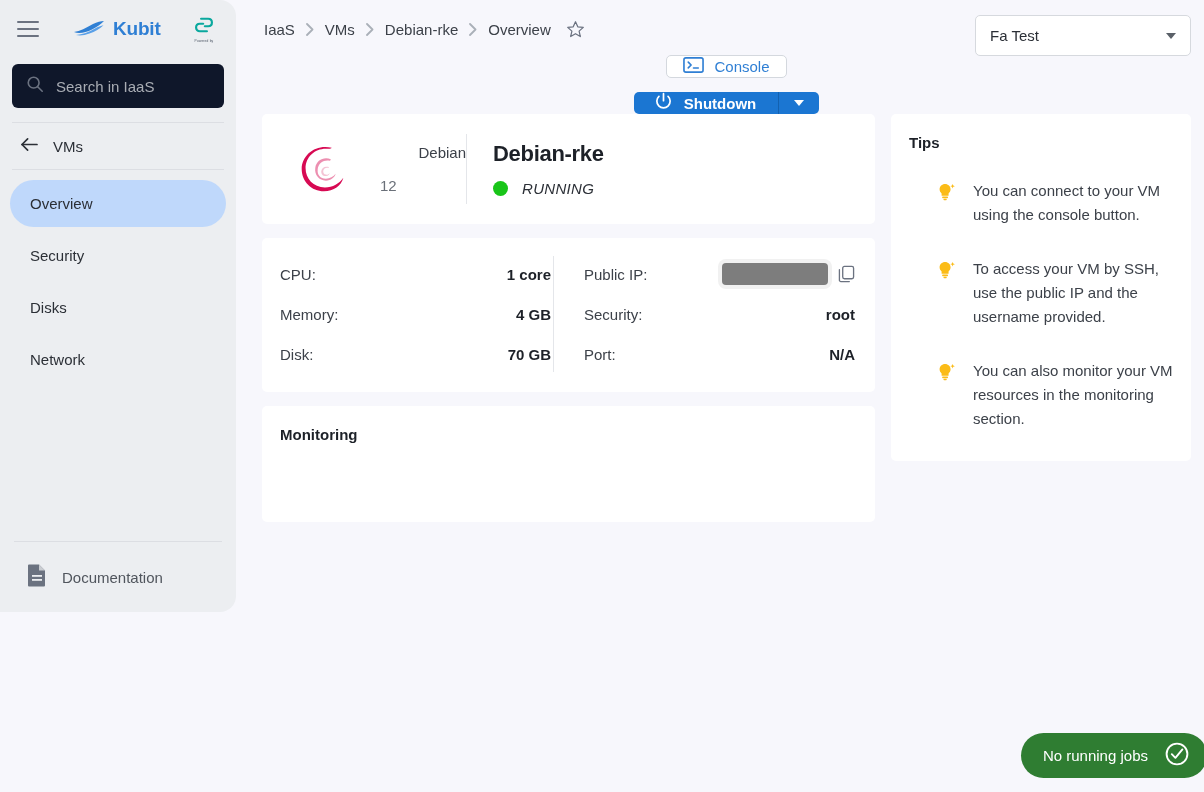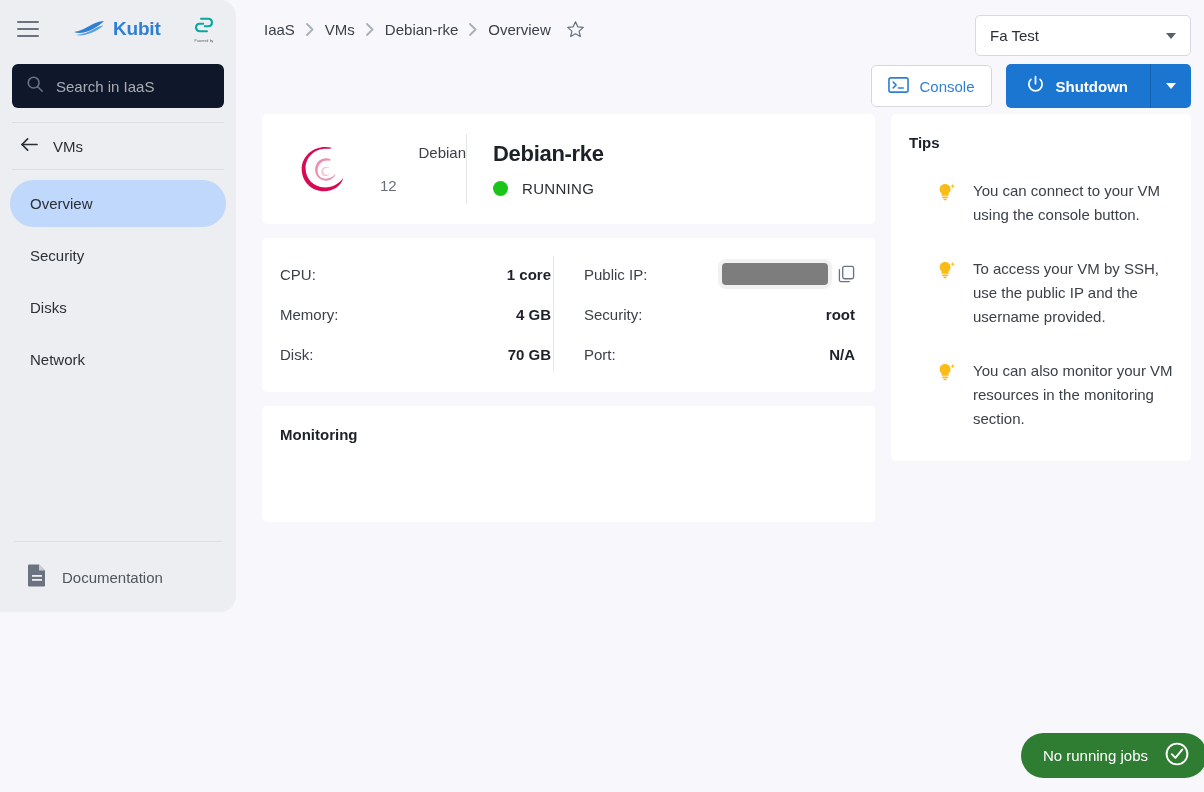--- a/index.html
+++ b/index.html
@@ -89,21 +89,21 @@
   }
   .caret-dn {
     margin-left: auto;
     width: 0; height: 0;
     border-left: 5.5px solid transparent; border-right: 5.5px solid transparent;
     border-top: 6px solid #5a6068;
   }
 
   .action-bar {
     display: flex; justify-content: flex-end; align-items: center;
-    gap: 14px; height: 56px; padding-right: 0;
+    gap: 14px; height: 56px; padding-right: 0; flex-direction: column;
   }
   .btn-console {
     height: 42px; min-width: 119px; background: #fff;
     border: 1px solid #d4d8de; border-radius: 5px;
     display: flex; align-items: center; justify-content: center; gap: 10px;
     color: #2f7fd4; font-size: 15px; cursor: pointer; padding: 0 16px;
   }
   .btn-shutdown-group { display: flex; height: 44px; cursor: pointer; }
   .btn-shutdown {
     background: #1b76d2; color: #fff;
@@ -130,21 +130,21 @@
   .card { background: #fff; border-radius: 5px; }
 
   .vm-head { height: 110px; display: flex; align-items: center; padding: 0 18px; }
   .distro-logo { width: 86px; display: flex; align-items: center; justify-content: center; }
   .distro-meta { width: 100px; display: flex; flex-direction: column; gap: 16px; padding-left: 14px; }
   .distro-name { font-size: 15px; color: #3c4149; text-align: right; }
   .distro-ver { font-size: 15px; color: #6a7079; }
   .vm-vdiv { width: 1px; align-self: stretch; background: #e4e6ea; margin: 20px 0; }
   .vm-ident { padding-left: 26px; display: flex; flex-direction: column; gap: 13px; }
   .vm-title { font-size: 22px; font-weight: bold; color: #1d2128; letter-spacing: -0.3px; }
-  .vm-status { display: flex; align-items: center; gap: 14px; }
+  .vm-status { display: flex; align-items: center; gap: 14px; font-style: italic; }
   .dot { width: 15px; height: 15px; border-radius: 50%; background: #19c519; }
   .status-text { font-size: 15px; color: #2b2f36; letter-spacing: 0.3px; }
 
   .specs { display: flex; padding: 16px 18px 18px 18px; }
   .spec-col { flex: 1; display: flex; flex-direction: column; }
   .spec-col.right { padding-left: 30px; }
   .spec-row {
     height: 40px; display: flex; align-items: center; justify-content: space-between;
     font-size: 15px; padding-right: 2px;
   }

